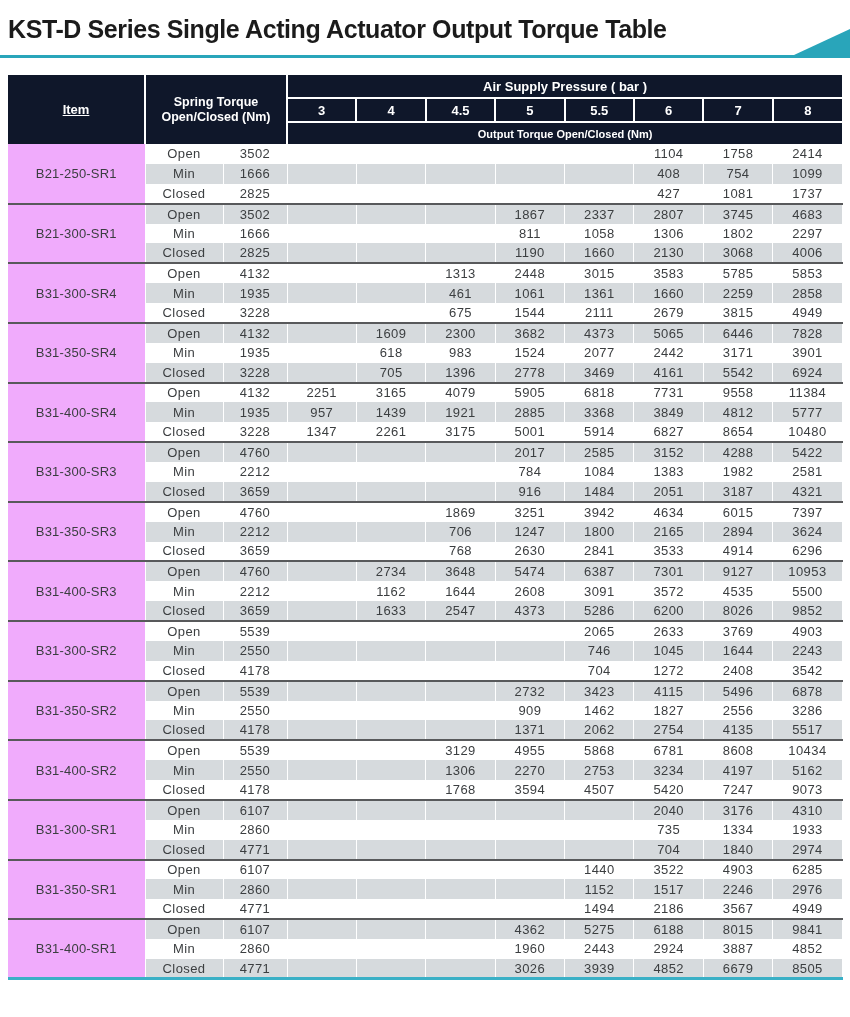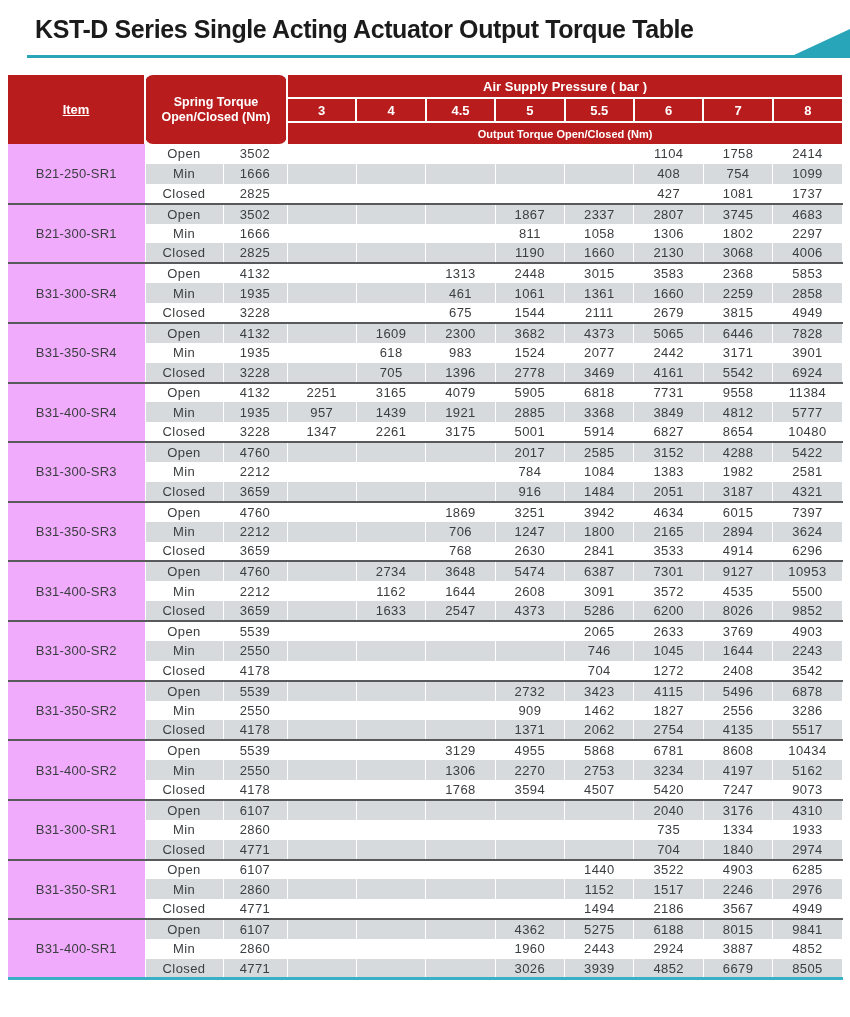--- a/index.html
+++ b/index.html
@@ -1,47 +1,47 @@
 <!DOCTYPE html>
 <html><head>
 <meta charset="utf-8">
 <style>
   html,body { margin:0; padding:0; }
   body {
     width:850px; height:1017px; background:#ffffff;
     font-family:"Liberation Sans", sans-serif;
     overflow:hidden;
   }
-  .title-block { position:relative;margin-left:27px; }
+  .title-block { position:relative; }
   .page-title {
     margin:0; padding:12px 8px 0 8px;
     font-size:25px; line-height:34px; font-weight:bold;
     letter-spacing:-0.4px; color:#1b1b1b; white-space:nowrap;
   }
   .title-rule {
     position:relative; margin-top:9px; height:3px; background:#29a5ba;
   }
   .corner-triangle {
     position:absolute; right:0; bottom:3px;
     width:0; height:0;
     border-bottom:26px solid #29a5ba;
     border-left:56px solid transparent;
   }
   table.torque-table {
     border-collapse:collapse; table-layout:fixed;
     width:834px; margin:17px 8px 0 8px;
     border-bottom:3px solid #3ab0c6;
   }
   thead th {
-    background:#b91c1c; color:#ffffff; font-weight:bold;
+    background:#0f172a; color:#ffffff; font-weight:bold;
     text-align:center; vertical-align:middle;
     border:2px solid #ffffff; padding:0;
   }
   thead .h-item   { font-size:13px; border-left:0; border-top:0; border-bottom:0;text-decoration:underline; }
-  thead .h-spring { font-size:12.5px; border-top:0; border-bottom:0; line-height:15px;border-radius:8px; }
+  thead .h-spring { font-size:12.5px; border-top:0; border-bottom:0; line-height:15px; }
   thead .h-spring span { display:block; }
   thead .h-asp    { font-size:13px; border-top:0; border-right:0; height:22px; }
   thead .h-press  { font-size:13px; height:22px; }
   thead .h-press.last { border-right:0; }
   thead .h-output { font-size:11px; border-right:0; border-bottom:0; height:21px; }
   tbody tr { height:19.88px; }
   tbody td {
     font-size:13px; color:#3b3e40; text-align:center; vertical-align:middle;
     padding:0; letter-spacing:0.4px;
     border-right:1px solid #ffffff;
@@ -176,21 +176,21 @@
       <tr class="group-start">
         <td rowspan="3" class="item-cell">B31-300-SR4</td>
         <td class="state-cell">Open</td>
         <td class="spring-cell">4132</td>
         <td class="value-cell"></td>
         <td class="value-cell"></td>
         <td class="value-cell">1313</td>
         <td class="value-cell">2448</td>
         <td class="value-cell">3015</td>
         <td class="value-cell">3583</td>
-        <td class="value-cell">2368</td>
+        <td class="value-cell">5785</td>
         <td class="value-cell">5853</td>
       </tr>
       <tr>
         <td class="state-cell band">Min</td>
         <td class="spring-cell band">1935</td>
         <td class="value-cell band"></td>
         <td class="value-cell band"></td>
         <td class="value-cell band">461</td>
         <td class="value-cell band">1061</td>
         <td class="value-cell band">1361</td>

